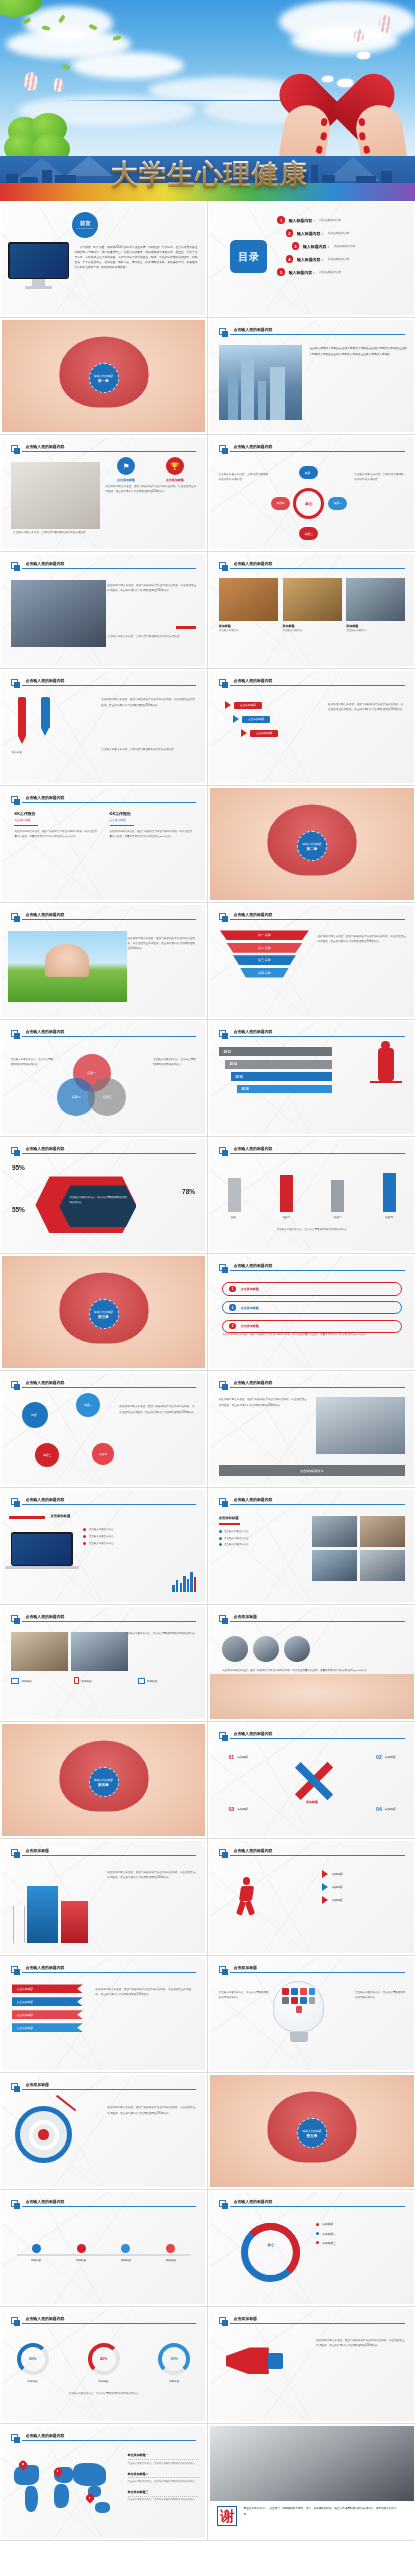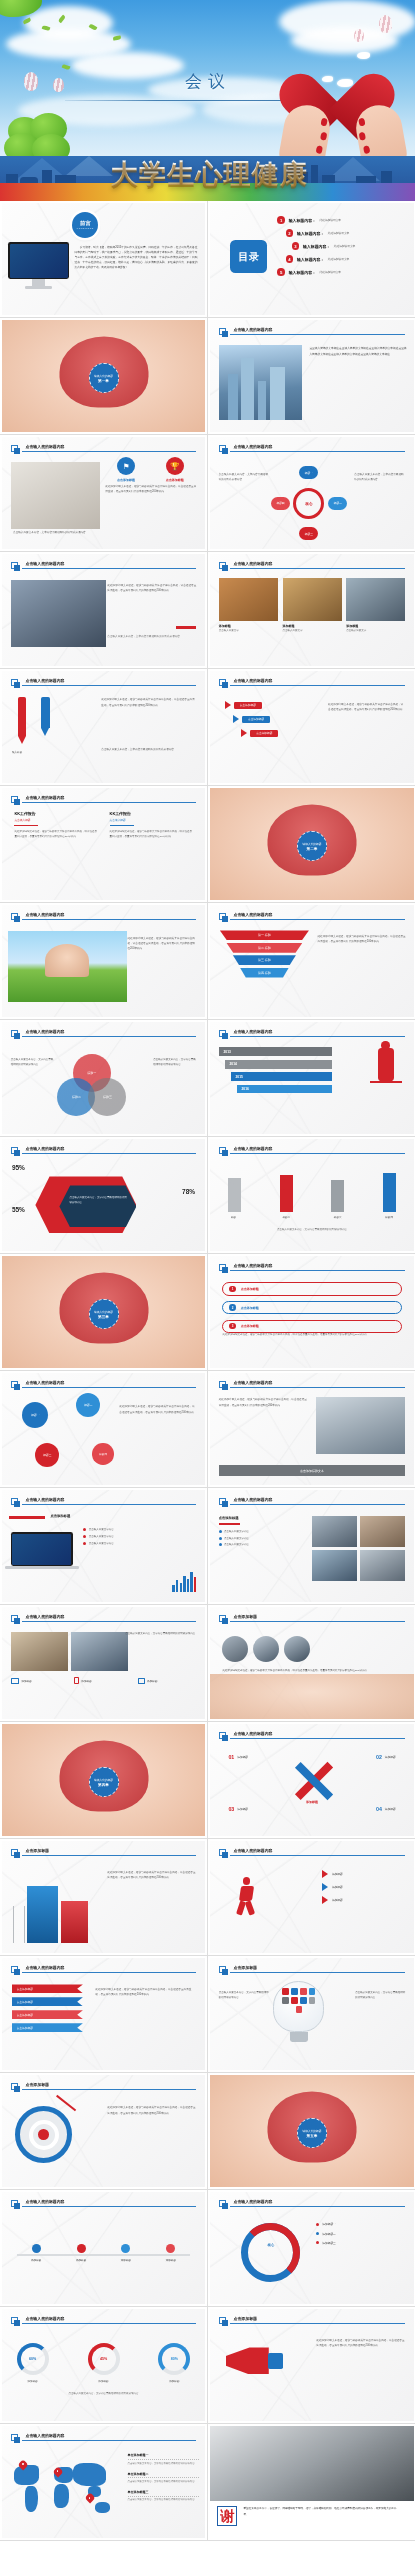--- a/index.html
+++ b/index.html
@@ -160,21 +160,20 @@
     <div class="leaf" style="left:62px;top:65px;transform:rotate(20deg);"></div>
 
     <div class="balloon" style="left:24px;top:72px;width:14.3px;height:19px;"></div>
     <div class="balloon" style="left:53px;top:78px;width:10.7px;height:14.3px;"></div>
     <div class="balloon" style="right:24px;top:15.4px;width:13px;height:18px;"></div>
     <div class="balloon" style="right:52px;top:28.5px;width:10px;height:13.7px;"></div>
 
     <div class="dove" style="right:46px;top:52px;"></div>
     <div class="dove" style="right:83px;top:76px;width:10.7px;height:6px;"></div>
 
-    <div class="hero-title">会议</div>
     <div class="hero-rule"></div>
 
     <div class="heart-wrap">
       <div class="heart"></div>
       <div class="hand l">
         <div class="nail" style="right:3.6px;top:9.5px;"></div>
         <div class="nail" style="right:2.4px;top:24px;"></div>
         <div class="nail" style="right:3.6px;top:38px;"></div>
       </div>
       <div class="hand r">

